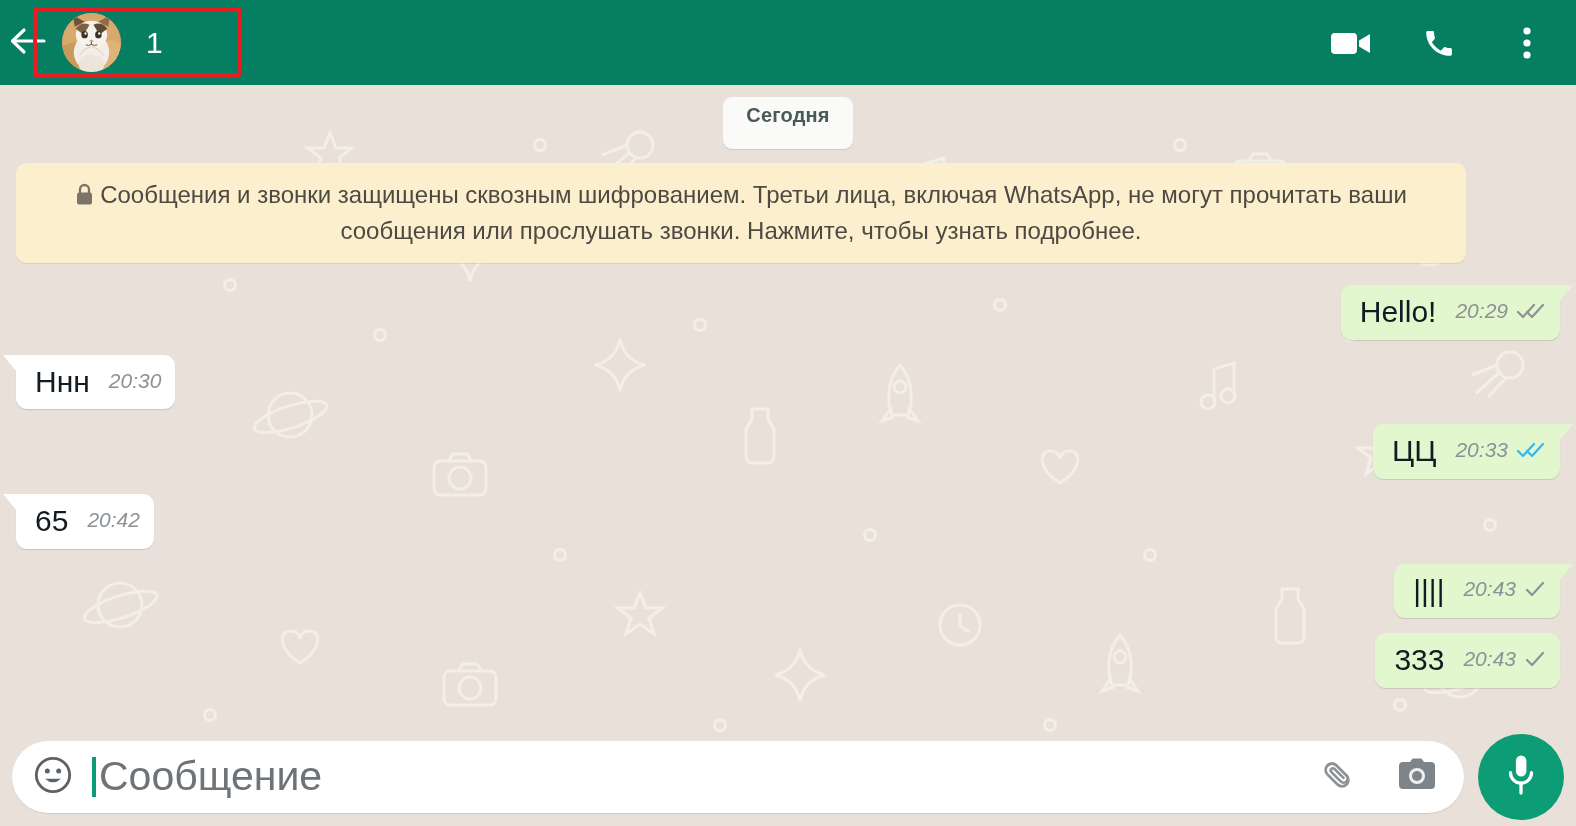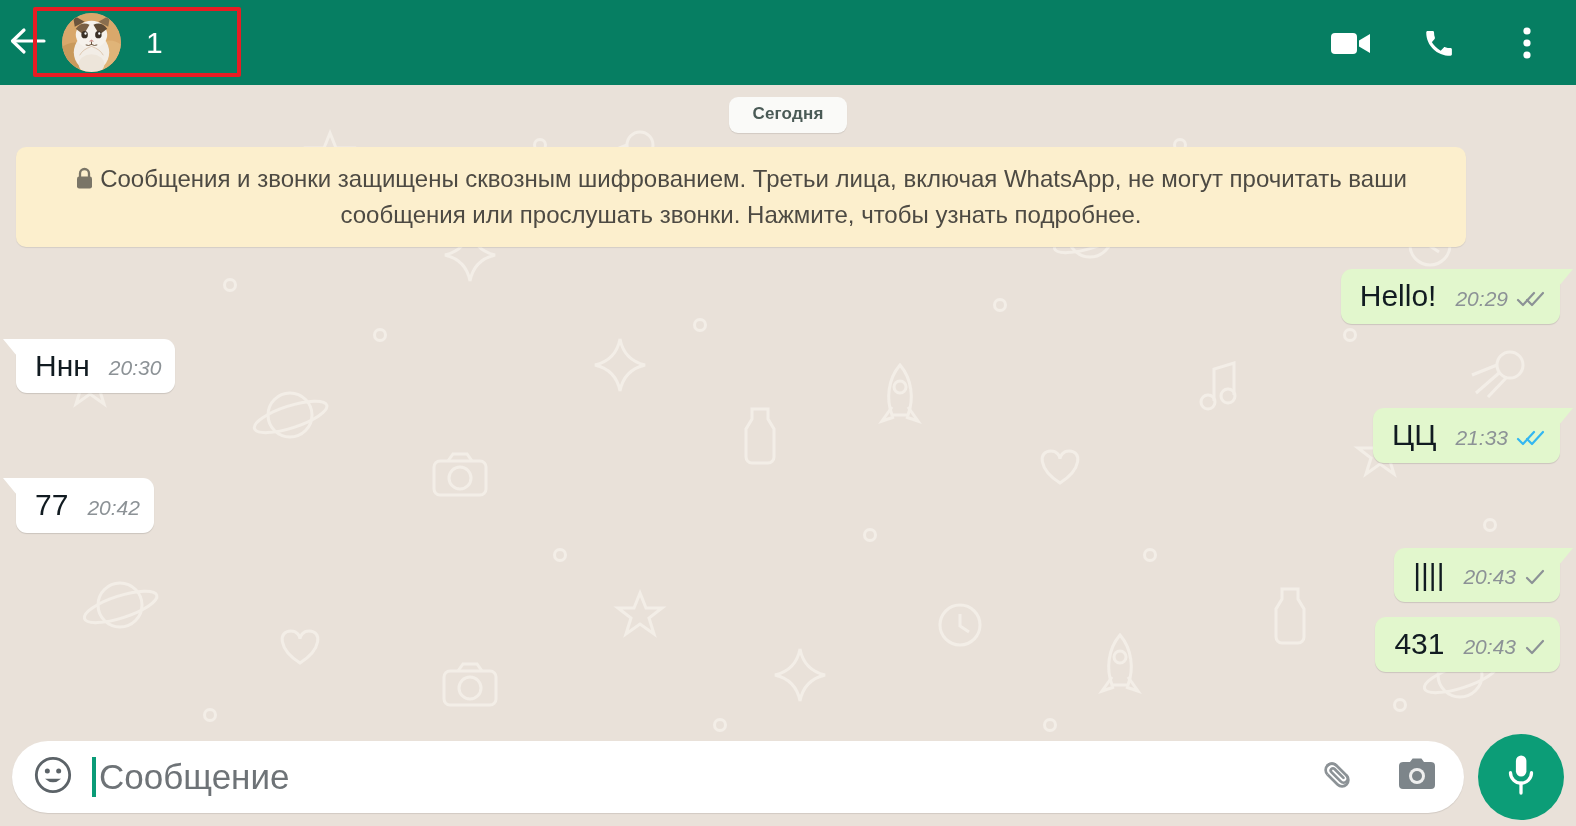--- a/index.html
+++ b/index.html
@@ -111,23 +111,23 @@
     height: 100%;
     padding: 12px 16px 4px 16px;
     display: flex;
     flex-direction: column;
   }
 
   .date-row { display: flex; justify-content: center; margin-bottom: 14px; }
   .date-pill {
     background: #FAFAF8;
     color: #4A5A56;
-    font-size: 17px;
+    font-size: 20px;
     font-weight: bold;
-    padding: 7px 23px 9px;
+    padding: 7px 23px 22px;
     border-radius: 9px;
     box-shadow: 0 1px 1px rgba(0,0,0,.10);
     letter-spacing: .2px;
   }
 
   .notice-row { display: flex; margin-bottom: 22px; }
   .notice {
     background: #FCEFCD;
     color: #4D4A43;
     border-radius: 10px;
@@ -144,21 +144,21 @@
     margin-right: 6px;
   }
 
   .msg-row { display: flex; margin-bottom: 15px; }
   .msg-row.out { justify-content: flex-end; }
   .msg-row.in  { justify-content: flex-start; }
 
   .bubble {
     position: relative;
     display: flex;
-    align-items: flex-end;
+    align-items: center;
     max-width: 76%;
     padding: 10px 14px 11px 19px;
     border-radius: 11px;
     box-shadow: 0 1px 1px rgba(0,0,0,.13);
     font-size: 30px;
     color: #111B21;
   }
   .bubble.in  { background: #FFFFFF; border-top-left-radius: 0; }
   .bubble.out { background: #E2F7CD; border-top-right-radius: 0; }
   .bubble.notail { border-radius: 11px; }
@@ -221,21 +221,21 @@
   }
   .emoji-btn { flex: 0 0 40px; height: 40px; display:flex; align-items:center; justify-content:center; }
   .caret {
     width: 4px;
     height: 40px;
     background: #0A9B77;
     margin-left: 19px;
     flex: 0 0 4px;
   }
   .placeholder {
-    font-size: 35px;
+    font-size: 41px;
     color: #6E7377;
     margin-left: 3px;
     flex: 1 1 auto;
     white-space: nowrap;
     overflow: hidden;
   }
   .pill-actions { display: flex; align-items: center; gap: 38px; flex: 0 0 auto; }
   .pill-icon { width: 42px; height: 42px; display:flex; align-items:center; justify-content:center; }
   .mic-btn {
     flex: 0 0 86px;
@@ -466,54 +466,54 @@
               <div class="msg-text">Ннн</div>
               <div class="meta">
                 <span class="time">20:30</span>
               </div>
             </div>
           </div>
           <div class="msg-row out">
             <div class="bubble out">
               <div class="msg-text">ЦЦ</div>
               <div class="meta">
-                <span class="time">21:33</span>
+                <span class="time">20:33</span>
                 <span class="ticks">
                   <svg width="30" height="18" viewBox="0 0 30 18">
                     <path d="M2 10 L7 15 L18 3" fill="none" stroke="#34B7F1" stroke-width="2.2" stroke-linecap="round" stroke-linejoin="round"></path>
                     <path d="M11 10 L16 15 L27 3" fill="none" stroke="#34B7F1" stroke-width="2.2" stroke-linecap="round" stroke-linejoin="round"></path>
                   </svg>
                 </span>
               </div>
             </div>
           </div>
           <div class="msg-row in">
             <div class="bubble in">
-              <div class="msg-text">77</div>
+              <div class="msg-text">65</div>
               <div class="meta">
                 <span class="time">20:42</span>
               </div>
             </div>
           </div>
           <div class="msg-row out">
             <div class="bubble out">
               <div class="msg-text">||||</div>
               <div class="meta">
                 <span class="time">20:43</span>
                 <span class="ticks">
                   <svg width="22" height="18" viewBox="0 0 22 18">
                     <path d="M3 10 L8 15 L19 3" fill="none" stroke="#8C9296" stroke-width="2.2" stroke-linecap="round" stroke-linejoin="round"></path>
                   </svg>
                 </span>
               </div>
             </div>
           </div>
           <div class="msg-row out">
             <div class="bubble out notail">
-              <div class="msg-text">431</div>
+              <div class="msg-text">333</div>
               <div class="meta">
                 <span class="time">20:43</span>
                 <span class="ticks">
                   <svg width="22" height="18" viewBox="0 0 22 18">
                     <path d="M3 10 L8 15 L19 3" fill="none" stroke="#8C9296" stroke-width="2.2" stroke-linecap="round" stroke-linejoin="round"></path>
                   </svg>
                 </span>
               </div>
             </div>
           </div>

